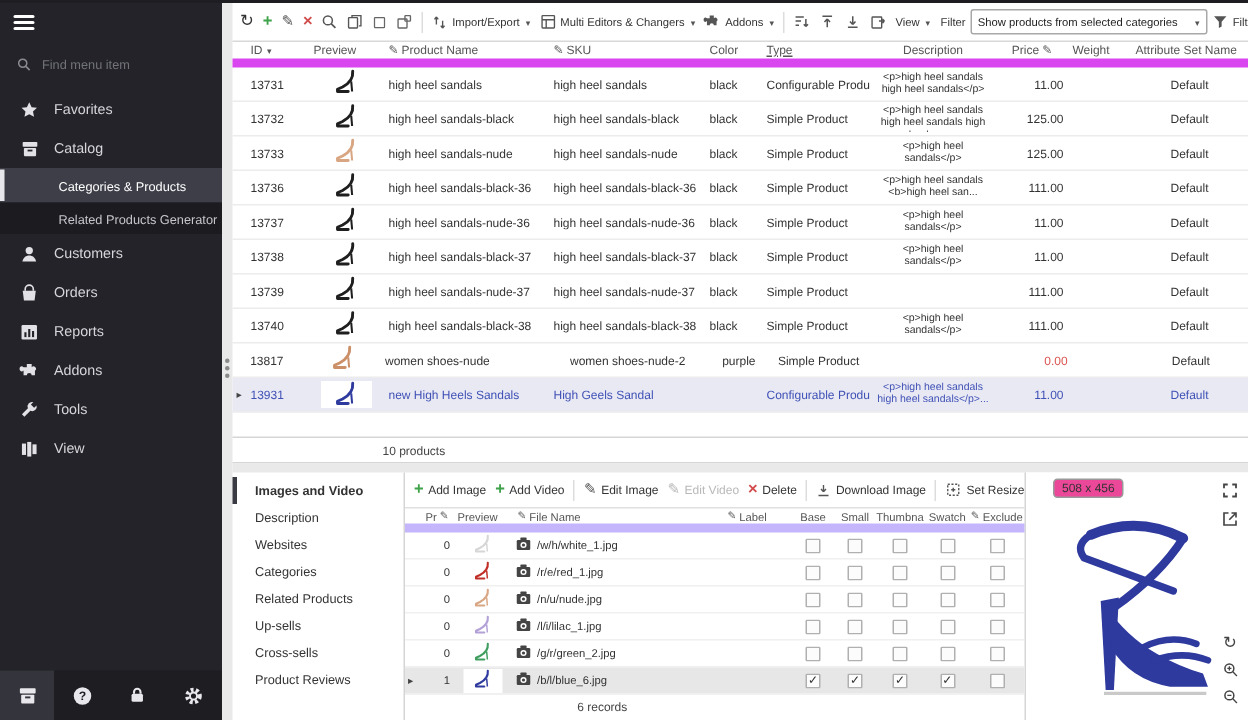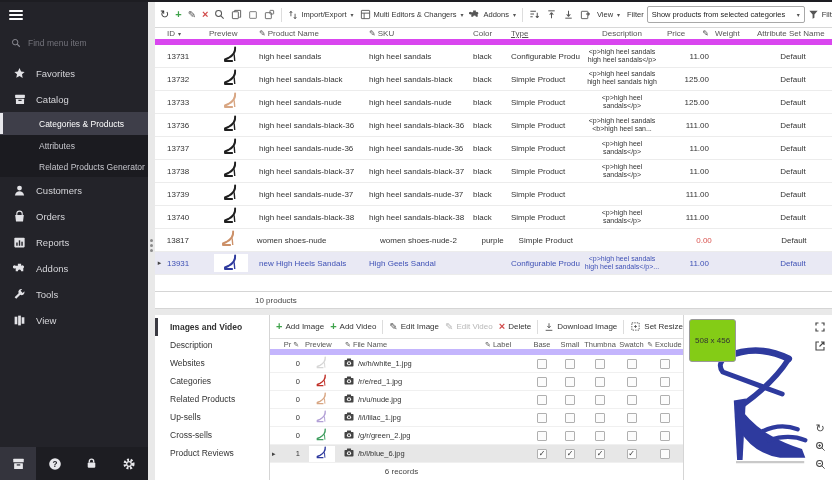--- a/index.html
+++ b/index.html
@@ -64,21 +64,21 @@
 .bbtn.dis{color:#b8b8b8;cursor:default}
 .bghead{height:16px;display:flex;align-items:center;font-size:7.5px;color:#555;border-bottom:6px solid #c4b5fd}
 .brow{height:18px;display:flex;align-items:center;font-size:7.5px;color:#333;border-bottom:1px solid #f0f0f0;cursor:pointer}
 .brow.sel{background:#e7e7e7}
 .bc{padding:0 2px;overflow:hidden;white-space:nowrap;display:flex;align-items:center}
 .cb{width:10px;height:10px;border:1px solid #b0b0b0;background:#fcfcfc;display:inline-flex;align-items:center;justify-content:center;font-size:8px;line-height:1;color:#333;border-radius:1px}
 .bstatus{flex:1;display:flex;align-items:center;justify-content:center;padding-right:150px;font-size:8px;color:#444}
 
 
 .preview{width:148px;flex-shrink:0;position:relative;background:#fff}
-.badge{position:absolute;top:4px;left:5px;border:1px solid #999;border-radius:3px;padding:16px 5px;font-size:8px;color:#333;background:#84cc16;z-index:2}
+.badge{position:absolute;top:4px;left:18px;border:1px solid #999;border-radius:3px;padding:1px 5px;font-size:8px;color:#333;background:#ec4899;z-index:2}
 .pvic{position:absolute;right:5px;width:14px;height:14px;display:flex;align-items:center;justify-content:center;color:#444;cursor:pointer;font-size:11px}
 .bigshoe{display:block;margin:24px auto 0}
 .vsplit{position:absolute;left:147px;top:230px;width:8px;height:26px;display:flex;flex-direction:column;align-items:center;justify-content:center;gap:2px;z-index:3;cursor:col-resize}
 .vsplit i{width:3px;height:3px;background:#8a8a8a;border-radius:50%}
 </style>
 </head>
 <body>
 
 <div class="app">
 
@@ -113,23 +113,20 @@
               <rect x="4.5" y="10.5" width="15" height="10" rx="1" fill="#e2e2e6"></rect>
               <rect x="9" y="12.5" width="6" height="2.2" fill="#232329"></rect>
             </svg>
           </span>
           <span>Catalog</span>
         </div>
         <div class="sb-item sub sel">
           <span>Categories &amp; Products</span>
         </div>
         <div class="sb-item sub">
-          <span>Attributes</span>
-        </div>
-        <div class="sb-item sub">
           <span>Related Products Generator</span>
         </div>
         <div class="sb-item">
           <span class="sb-ic">
             <svg width="13" height="13" viewBox="0 0 24 24">
               <circle cx="12" cy="7.5" r="4.5" fill="#e2e2e6"></circle>
               <path d="M3.5 21c1-5 4.5-7.5 8.5-7.5s7.5 2.5 8.5 7.5z" fill="#e2e2e6"></path>
             </svg>
           </span>
           <span>Customers</span>
@@ -341,21 +338,21 @@
         </span>
         <span class="hc" style="width: 38px;">
           <span>Color</span>
         </span>
         <span class="hc" style="width: 72px; text-decoration: underline;">
           <span>Type</span>
         </span>
         <span class="hc" style="width: 84px; justify-content: center;">
           <span>Description</span>
         </span>
-        <span class="hc" style="width: 48px; justify-content: space-between;">
+        <span class="hc" style="width: 48px; justify-content: center;">
           <span>Price</span>
           <span class="g pen" style="font-size: 8px;">✎</span>
         </span>
         <span class="hc" style="width: 42px;">
           <span>Weight</span>
         </span>
         <span class="hc" style="width: 78px;">
           <span>Attribute Set Name</span>
         </span>
       </div>

